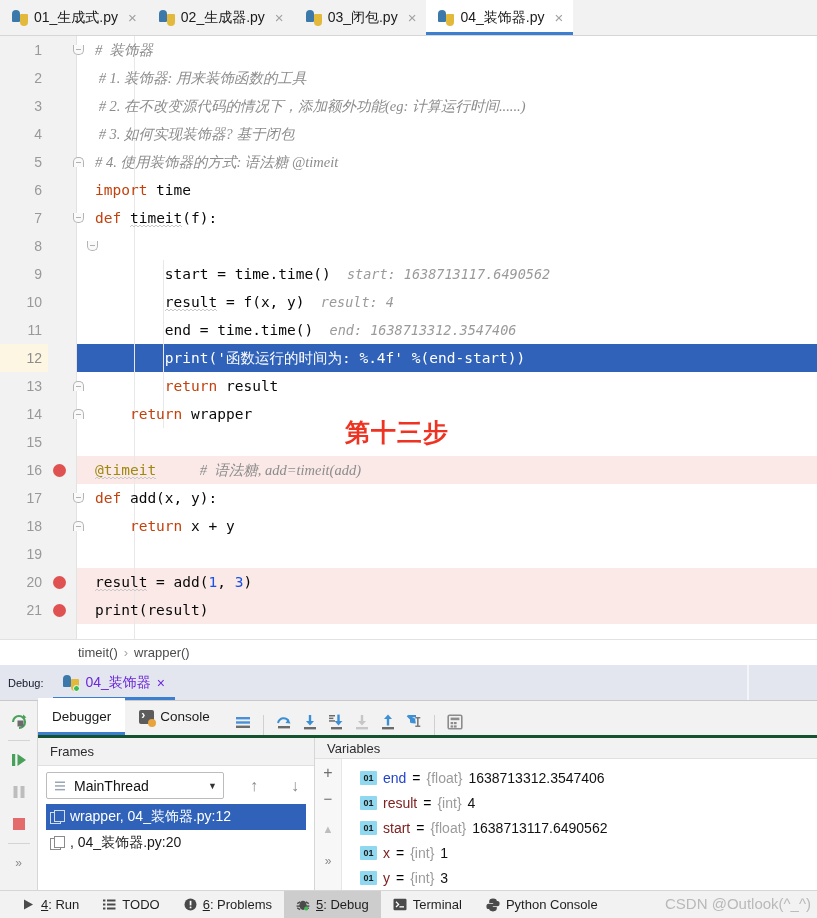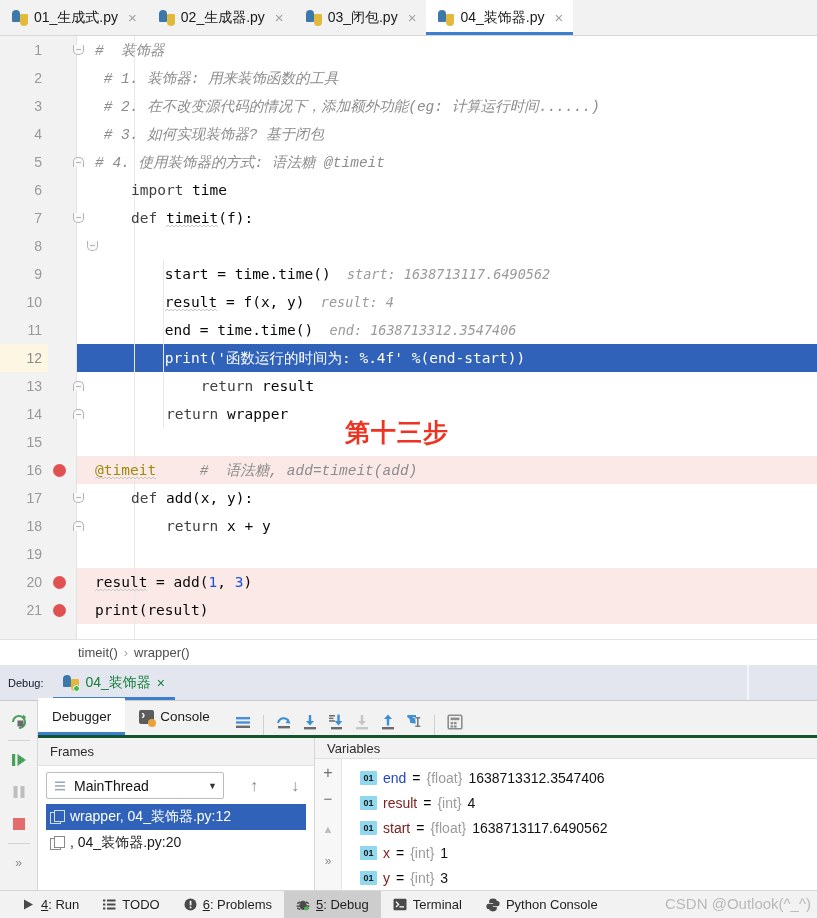--- a/index.html
+++ b/index.html
@@ -90,27 +90,27 @@
   }
   .line.exec .hl-row { background:#2f62b8; }
   .line.exec .ln { background:#fdf6e3; color:#8d8d8d; }
   .line.bpline .hl-row { background:#fae9e6; }
   .line.exec .code { color:#ffffff; position:relative; }
   .line.exec .code .kw,.line.exec .code .fn,.line.exec .code .str,
   .line.exec .code .num { color:#ffffff; }
   .guideline {
     position:absolute; top:0; bottom:0; width:1px; background:#e8e8e8; z-index:1;
   }
-  .kw  { color:#404040;margin-left:36px; }
+  .kw  { color:#c2410c; }
   .str { color:#067d17; }
   .num { color:#1750eb; }
   .dec { color:#9e880d; }
   .cmt {
     color:#8c8c8c; font-style: italic;
-    font-family:Liberation Mono, monospace;
+    font-family:Liberation Serif, serif;
   }
   .hint {
     color:#9a9a9a; font-style: italic; font-size:13.5px;
     font-family:"DejaVu Sans Mono", monospace;
   }
   .squig {
     background-image: linear-gradient(45deg, transparent 62%, #c8c8c8 62%, #c8c8c8 72%, transparent 72%),
                       linear-gradient(-45deg, transparent 62%, #c8c8c8 62%, #c8c8c8 72%, transparent 72%);
     background-size: 4px 3px; background-repeat: repeat-x; background-position: 0 100%;
     padding-bottom: 2px;
@@ -135,21 +135,21 @@
   .debughdr {
     height:36px; background:#e3e6ee; display:flex; align-items:stretch;
     border-bottom:1px solid #c9c9c9;
   }
   .debughdr .dlabel {
     display:flex; align-items:center; padding:0 10px 0 8px;
     font-size:11px; color:#0f172a;
   }
   .dtab {
     display:flex; align-items:center; gap:6px; padding:0 10px;
-    position:relative; font-size:14px; color:#15803d;
+    position:relative; font-size:14px; color:#6d28d9;
   }
   .dtab.active::after {
     content:""; position:absolute; left:0; right:0; bottom:0; height:3px; background:#3c7fd0;
   }
   .pyicon-run { width:16px; height:16px; position:relative; flex:0 0 16px; }
   .pyicon-run::before, .pyicon-run::after { content:""; position:absolute; width:8px; height:12px; }
   .pyicon-run::before { background:#3c78aa; border-radius:4px 4px 1px 1px; left:0; top:0; }
   .pyicon-run::after { background:#e3b93b; border-radius:1px 1px 4px 4px; right:0; bottom:0; }
   .greendot {
     position:absolute; right:-1px; bottom:-1px; width:7px; height:7px;

